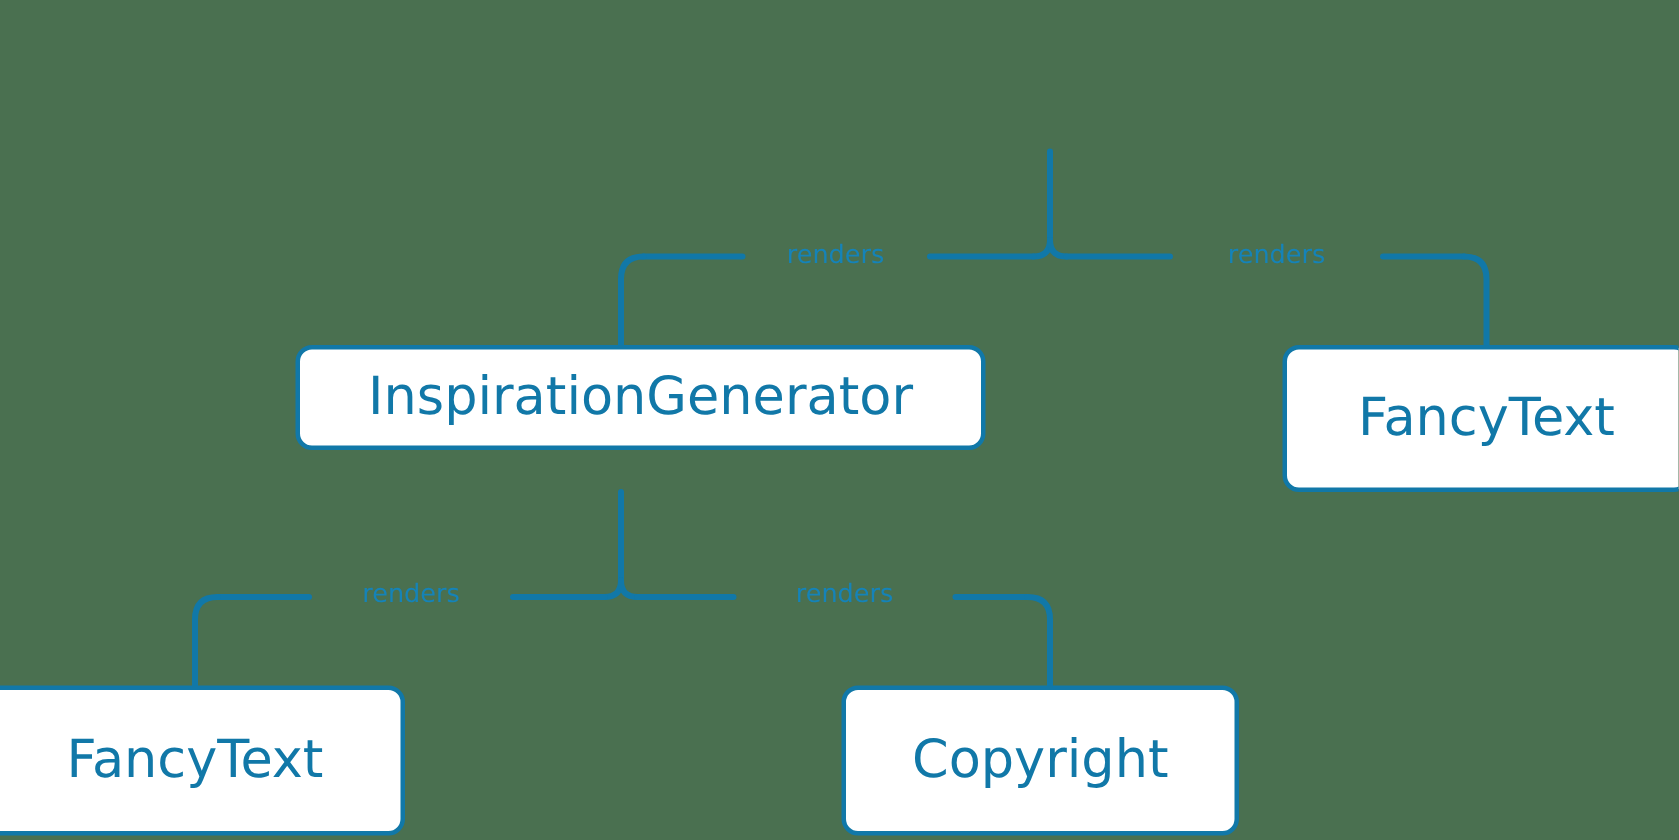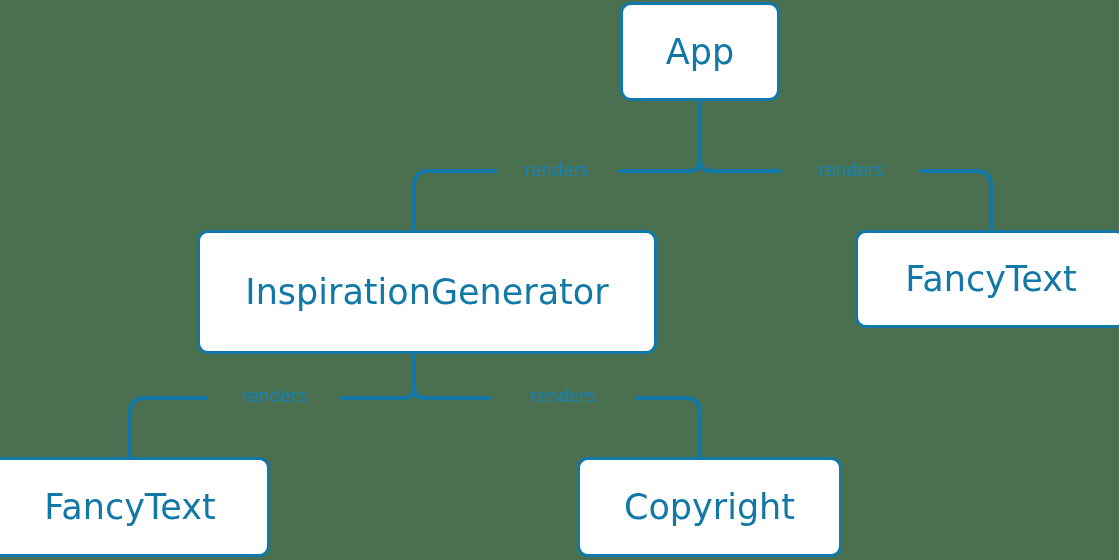--- a/index.html
+++ b/index.html
@@ -44,24 +44,24 @@
   .edge-label {
     position: absolute;
     color: #1583b8;
     font-size: 17px;
     font-weight: 500;
     white-space: nowrap;
     transform: translate(-50%, -50%);
     letter-spacing: 0px;
   }
   #node-app          { left: 620px; top: 2px;   width: 160px; height: 99px; }
-  #node-inspgen      { left: 197px; top: 230px; width: 460px; height: 124px; }
+  #node-inspgen      { left: 197px; top: 230px; width: 460px; height: 70px; }
   #node-fancy-right  { left: 855px; top: 230px; width: 272px; height: 98px; }
   #node-fancy-left   { left: -10px; top: 457px; width: 280px; height: 100px; }
-  #node-copyright    { left: 577px; top: 457px; width: 265px; height: 100px; }
+  #node-copyright    { left: 561px; top: 457px; width: 265px; height: 100px; }
 </style>
 </head>
 <body>
 
 <div id="diagram">
 
   <svg id="edges" viewBox="0 0 1119 560" width="1119" height="560" fill="none" stroke="#1178a8" stroke-width="4" stroke-linecap="round" stroke-linejoin="round">
 
     <path d="M 700,101 L 700,160"></path>
 
@@ -87,23 +87,20 @@
     <path d="M 206,398 L 145,398"></path>
 
     <path d="M 145,398 Q 130,398 130,413 L 130,457"></path>
 
     <path d="M 425,398 L 489,398"></path>
     <path d="M 637,398 L 685,398"></path>
 
     <path d="M 685,398 Q 700,398 700,413 L 700,457"></path>
   </svg>
 
-  <div class="node" id="node-app">
-    <span>App</span>
-  </div>
 
   <div class="node" id="node-inspgen">
     <span>InspirationGenerator</span>
   </div>
 
   <div class="node" id="node-fancy-right">
     <span>FancyText</span>
   </div>
 
   <div class="node" id="node-fancy-left">

